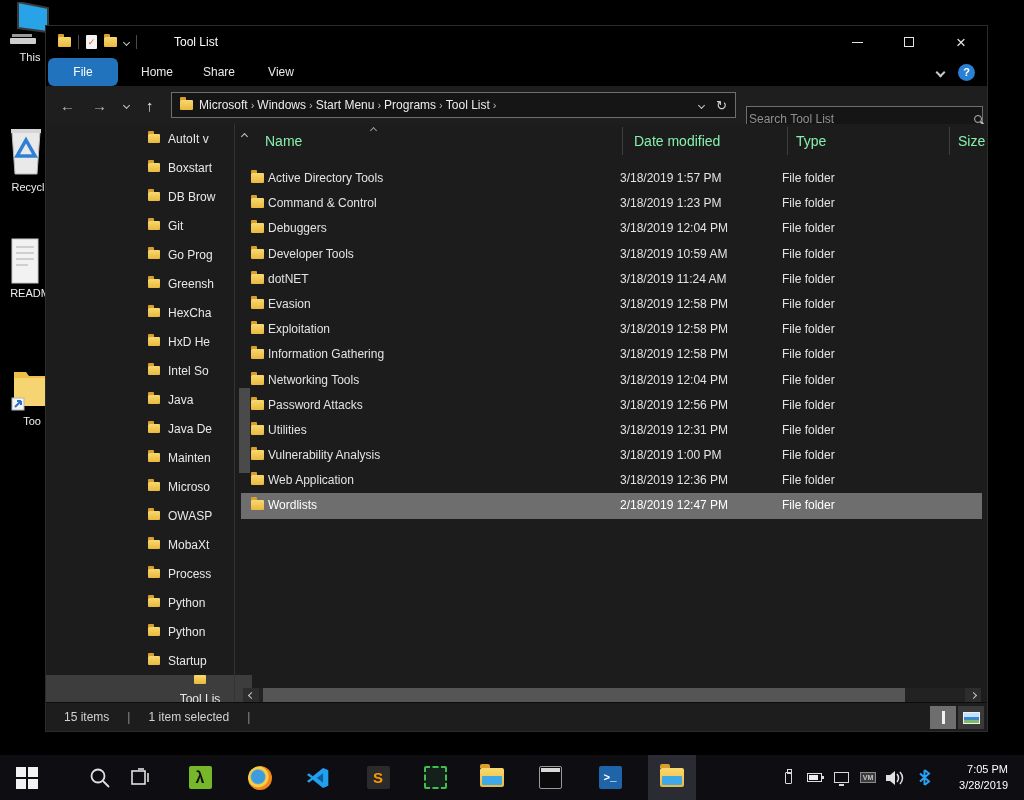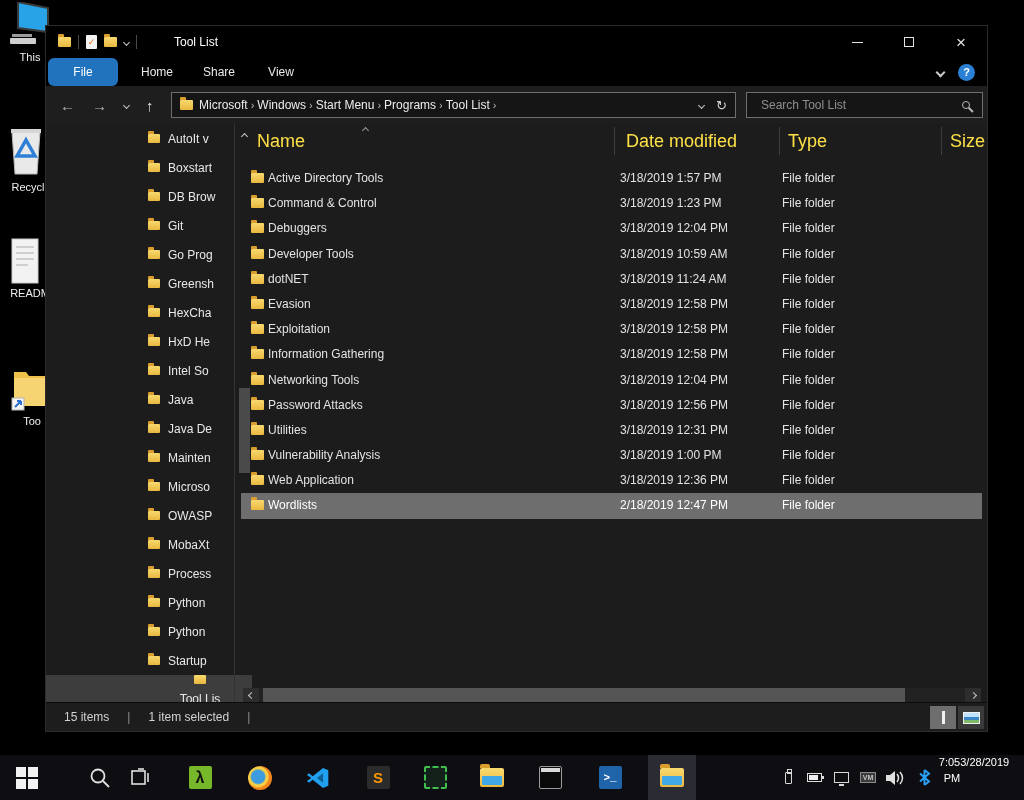--- a/index.html
+++ b/index.html
@@ -48,41 +48,41 @@
   .navrow{position:absolute;left:0;top:60px;width:100%;height:38px;background:#1e1e1e;}
   .navbtns{position:absolute;left:14px;top:0;height:38px;display:flex;align-items:center;gap:17px;}
   .navarrow{font-size:15px;color:#b9b9b9;}
   .navarrow.up{color:#e3e3e3;}
   .addrbox{position:absolute;left:125px;top:6px;width:565px;height:26px;background:#151515;border:1px solid #6e6e6e;
     display:flex;align-items:center;padding:0 8px;gap:6px;}
   .crumb{color:#ececec;font-size:12px;white-space:nowrap;}
   .crumbsep{color:#b9b9b9;font-size:11px;}
   .addrright{margin-left:auto;display:flex;align-items:center;gap:12px;}
   .refresh{color:#cfcfcf;font-size:13px;}
-  .searchbox{position:absolute;left:700px;top:6px;width:237px;height:26px;background:#151515;border:1px solid #6e6e6e;
-    display:flex;align-items:center;padding:0 12px;}
+  .searchbox{position:absolute;left:700px;top:20px;width:237px;height:26px;background:#151515;border:1px solid #6e6e6e;
+    display:flex;align-items:center;padding:0 0;}
   .searchbox input{flex:1;background:transparent;border:none;outline:none;color:#e0e0e0;font-size:12px;
     font-family:"Liberation Sans","DejaVu Sans",sans-serif;}
   .searchbox input::placeholder{color:#8f8f8f;}
   .mag{width:8px;height:8px;border:1.5px solid #b9b9b9;border-radius:50%;position:relative;flex:0 0 auto;}
   .mag::after{content:'';position:absolute;width:6px;height:1.5px;background:#b9b9b9;transform:rotate(45deg);right:-5px;bottom:-2px;}
 
   
   .content{position:absolute;left:0;top:98px;width:100%;height:580px;background:#1c1c1c;}
   .treepane{position:absolute;left:0;top:0;width:206px;height:100%;overflow:hidden;}
   .tree-item{position:relative;height:29px;display:flex;align-items:center;gap:8px;padding-left:102px;color:#e8e8e8;
     font-size:12px;white-space:nowrap;overflow:hidden;}
   .tree-item.sel{background:#3d3d3d;flex-direction:column;}
   .tree-item .fico{width:12px;height:9px;}
   .tscroll-up{position:absolute;right:5px;top:10px;}
   .tscroll-dn{position:absolute;right:5px;top:564px;}
   .tscroll-thumb{position:absolute;right:2px;top:264px;width:11px;height:85px;background:#4a4a4a;}
 
   .listpane{position:absolute;left:188px;top:0;right:0;height:100%;border-left:1px solid #333;}
-  .lheader{position:absolute;left:8px;top:0;right:0;height:34px;color:#fde047;font-size:18px;}
+  .lheader{position:absolute;left:16px;top:0;right:0;height:34px;color:#86efac;font-size:14px;}
   .hcell{position:absolute;top:0;line-height:34px;}
   .hsep{position:absolute;top:3px;width:1px;height:28px;background:#3e3e3e;}
   .sortcaret{position:absolute;left:120px;top:4px;width:5px;height:5px;border-left:1.5px solid #9a9a9a;border-top:1.5px solid #9a9a9a;transform:rotate(45deg);}
   #rows{position:absolute;left:6px;top:42px;right:5px;}
   .row{position:relative;height:25.2px;color:#e3e3e3;font-size:12px;}
   .row .fico{position:absolute;left:10px;top:7px;}
   .row .cname{position:absolute;left:27px;top:0;line-height:25.2px;white-space:nowrap;}
   .row .cdate{position:absolute;left:379px;top:0;line-height:25.2px;}
   .row .ctype{position:absolute;left:541px;top:0;line-height:25.2px;}
   .row .csize{position:absolute;left:700px;top:0;line-height:25.2px;}
@@ -116,21 +116,21 @@
   .greenshot{background:#13211a;border:2px dashed #3fbf4e;}
   .cmdwin{background:#0a0a0a;border:1px solid #9a9a9a;position:relative;}
   .cmdwin::before{content:'';position:absolute;left:1px;top:1px;right:1px;height:4px;background:#d8d8d8;}
   .psh{background:#1f63a8;color:#fff;font-size:11px;font-family:"Liberation Mono","DejaVu Sans Mono",monospace;}
   .firefox{width:24px;height:24px;border-radius:50%;background:radial-gradient(circle at 42% 45%,#3d9be0 0 34%,#f7ce44 42% 52%,#f2861d 58% 78%,#d95b0f 82%);}
   .explfolder{width:24px;height:19px;background:linear-gradient(180deg,#f8d96e,#ecb93f);border-radius:2px;position:relative;}
   .explfolder::before{content:'';position:absolute;top:-4px;left:0;width:10px;height:4px;background:#d99e2b;border-radius:2px 2px 0 0;}
   .explfolder::after{content:'';position:absolute;left:2px;bottom:2px;width:20px;height:9px;background:#3fa9e8;border-radius:1px;}
   .tray{position:absolute;top:0;height:45px;display:flex;align-items:center;justify-content:center;}
   .clock{position:absolute;left:940px;top:0;width:76px;height:45px;color:#fff;font-size:11px;text-align:right;
-    display:flex;flex-direction:row;justify-content:center;padding-right:8px;line-height:1.45;}
+    display:flex;flex-direction:column;justify-content:center;padding-right:8px;line-height:1.45;}
   .vmbox{width:16px;height:11px;background:#3c3c3c;border:1px solid #8a8a8a;color:#c4c4c4;font-size:7px;font-weight:bold;
     display:flex;align-items:center;justify-content:center;}
   .batt{width:15px;height:9px;border:1px solid #ddd;position:relative;}
   .batt::before{content:'';position:absolute;left:1px;top:1px;bottom:1px;width:9px;background:#eee;}
   .batt::after{content:'';position:absolute;right:-3px;top:2px;width:2px;height:3px;background:#ddd;}
   .monitor{width:15px;height:11px;border:1.5px solid #d8d8d8;position:relative;}
   .monitor::after{content:'';position:absolute;left:4px;bottom:-4px;width:5px;height:2px;background:#d8d8d8;}
   .usb{width:7px;height:12px;border:1.5px solid #d8d8d8;border-radius:1px;position:relative;}
   .usb::before{content:'';position:absolute;left:1px;top:-4px;width:3px;height:3px;border:1px solid #d8d8d8;}
 

